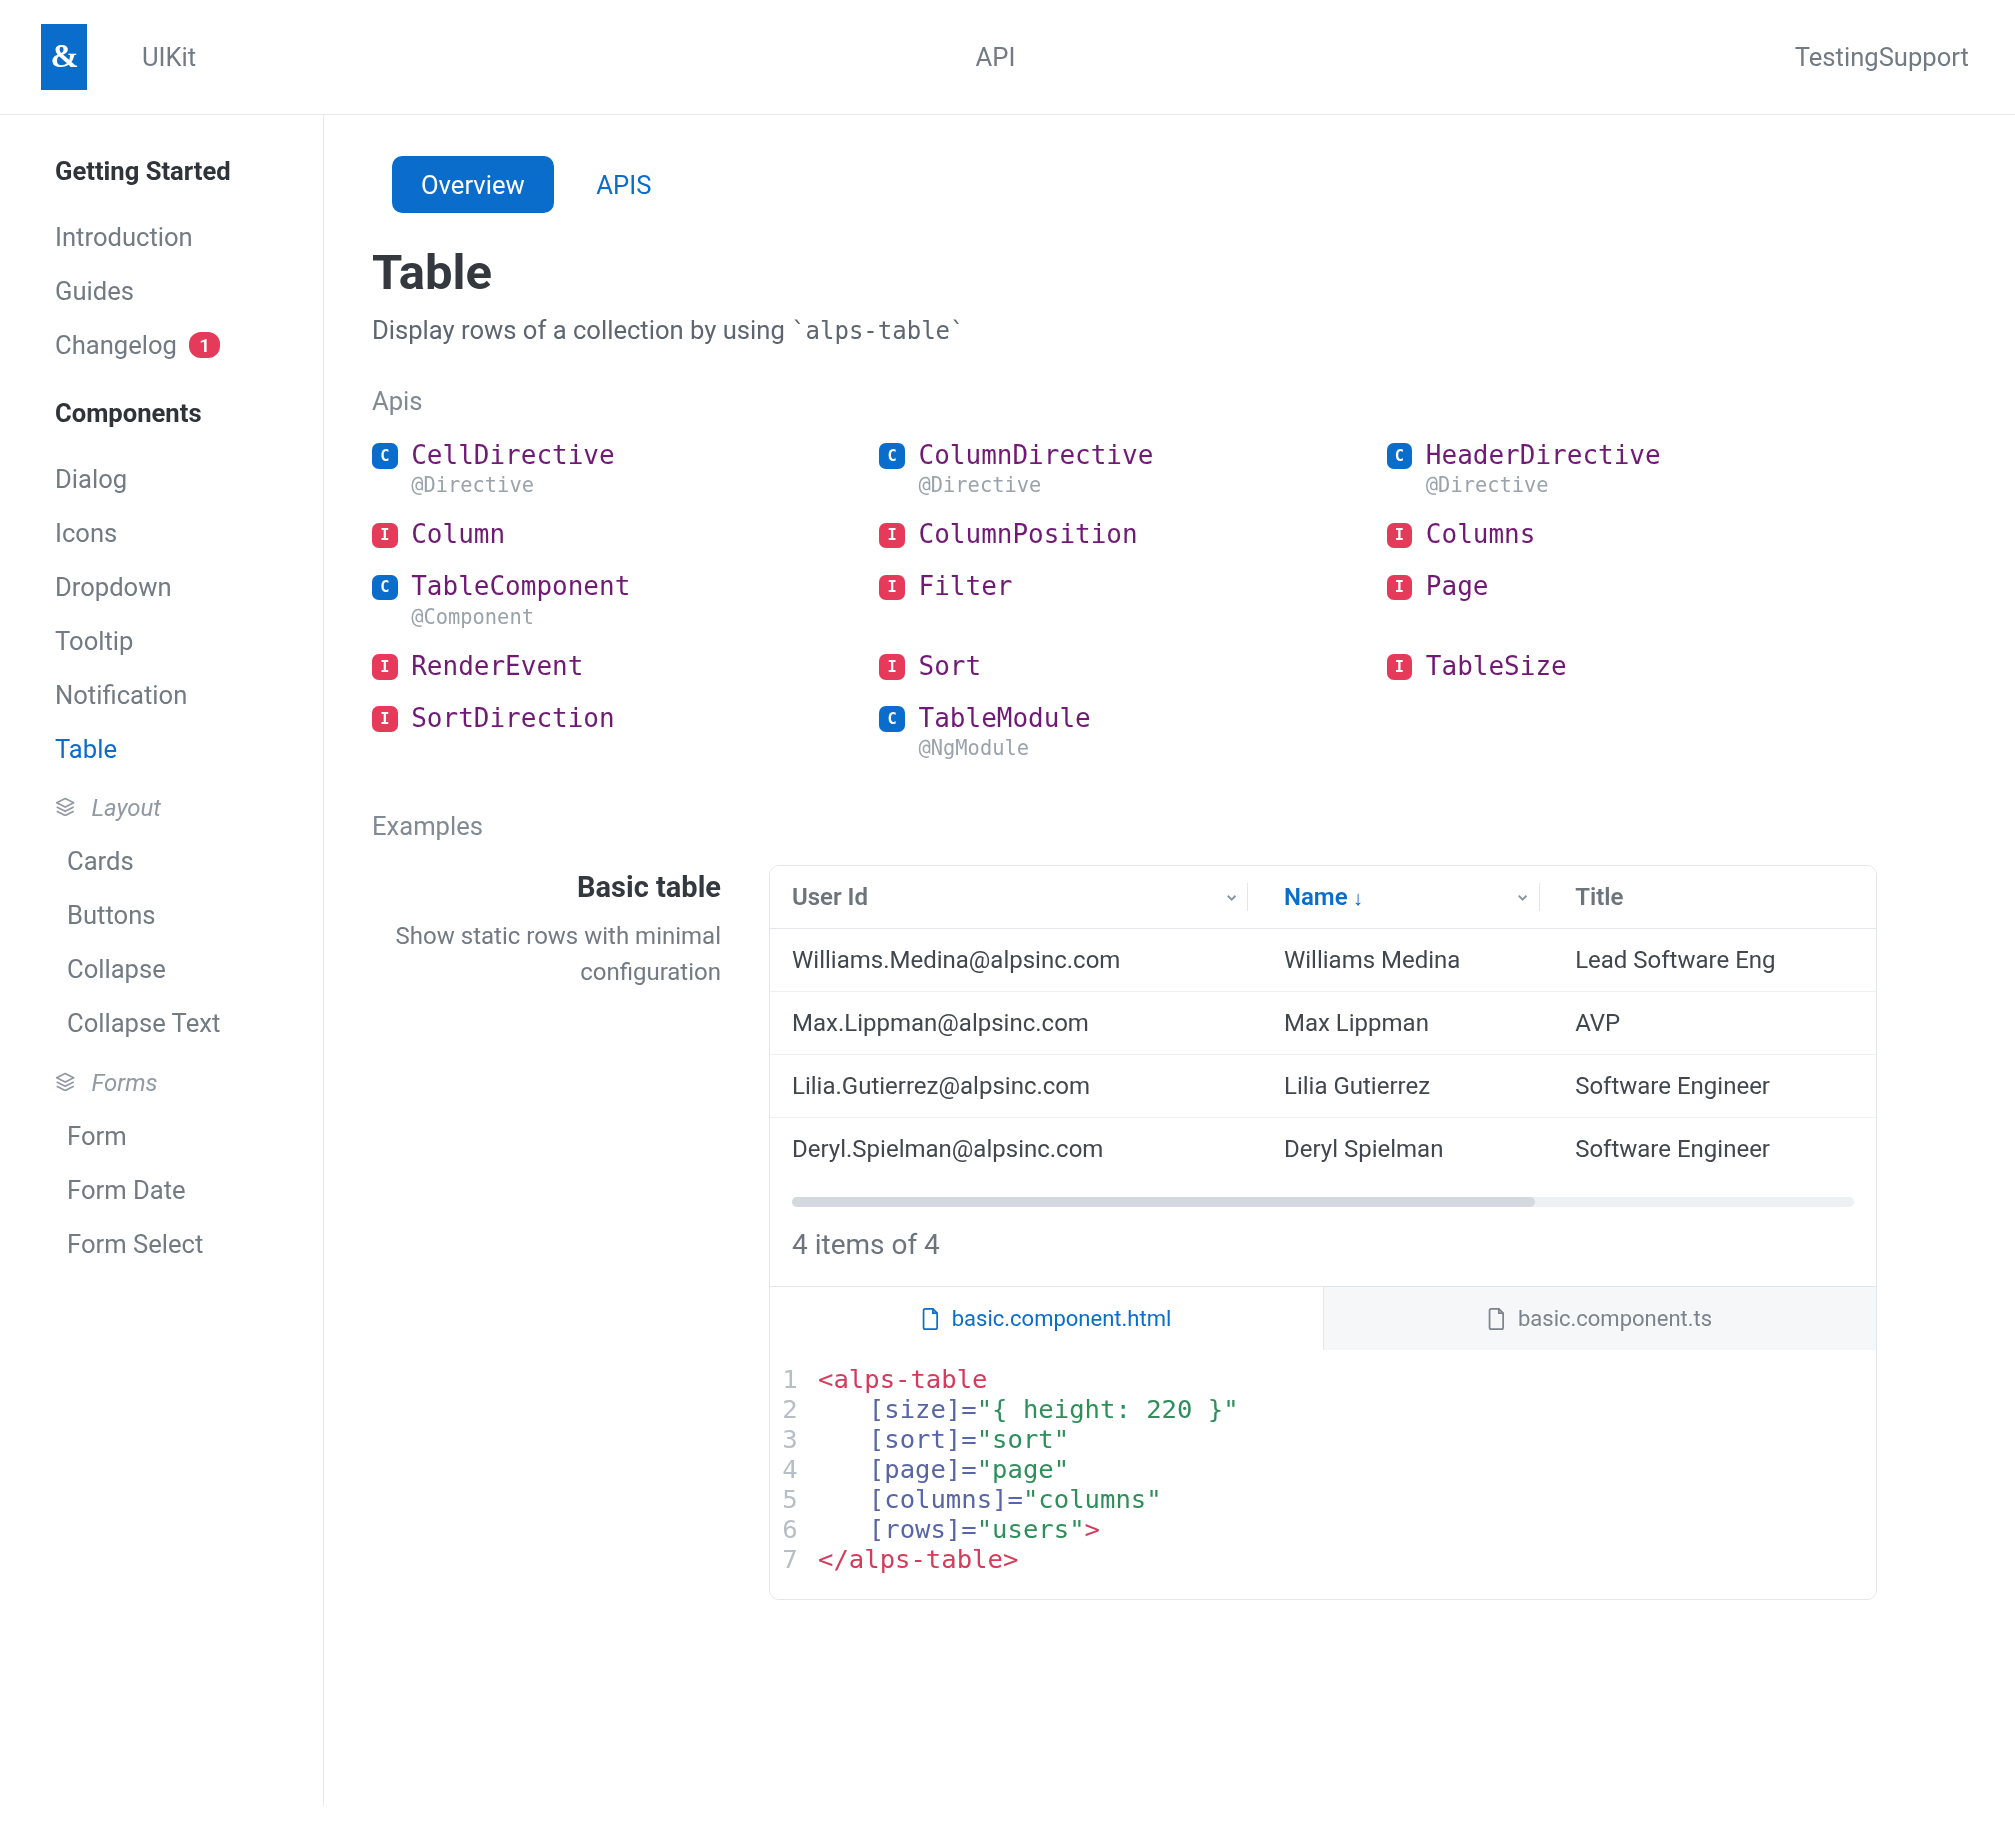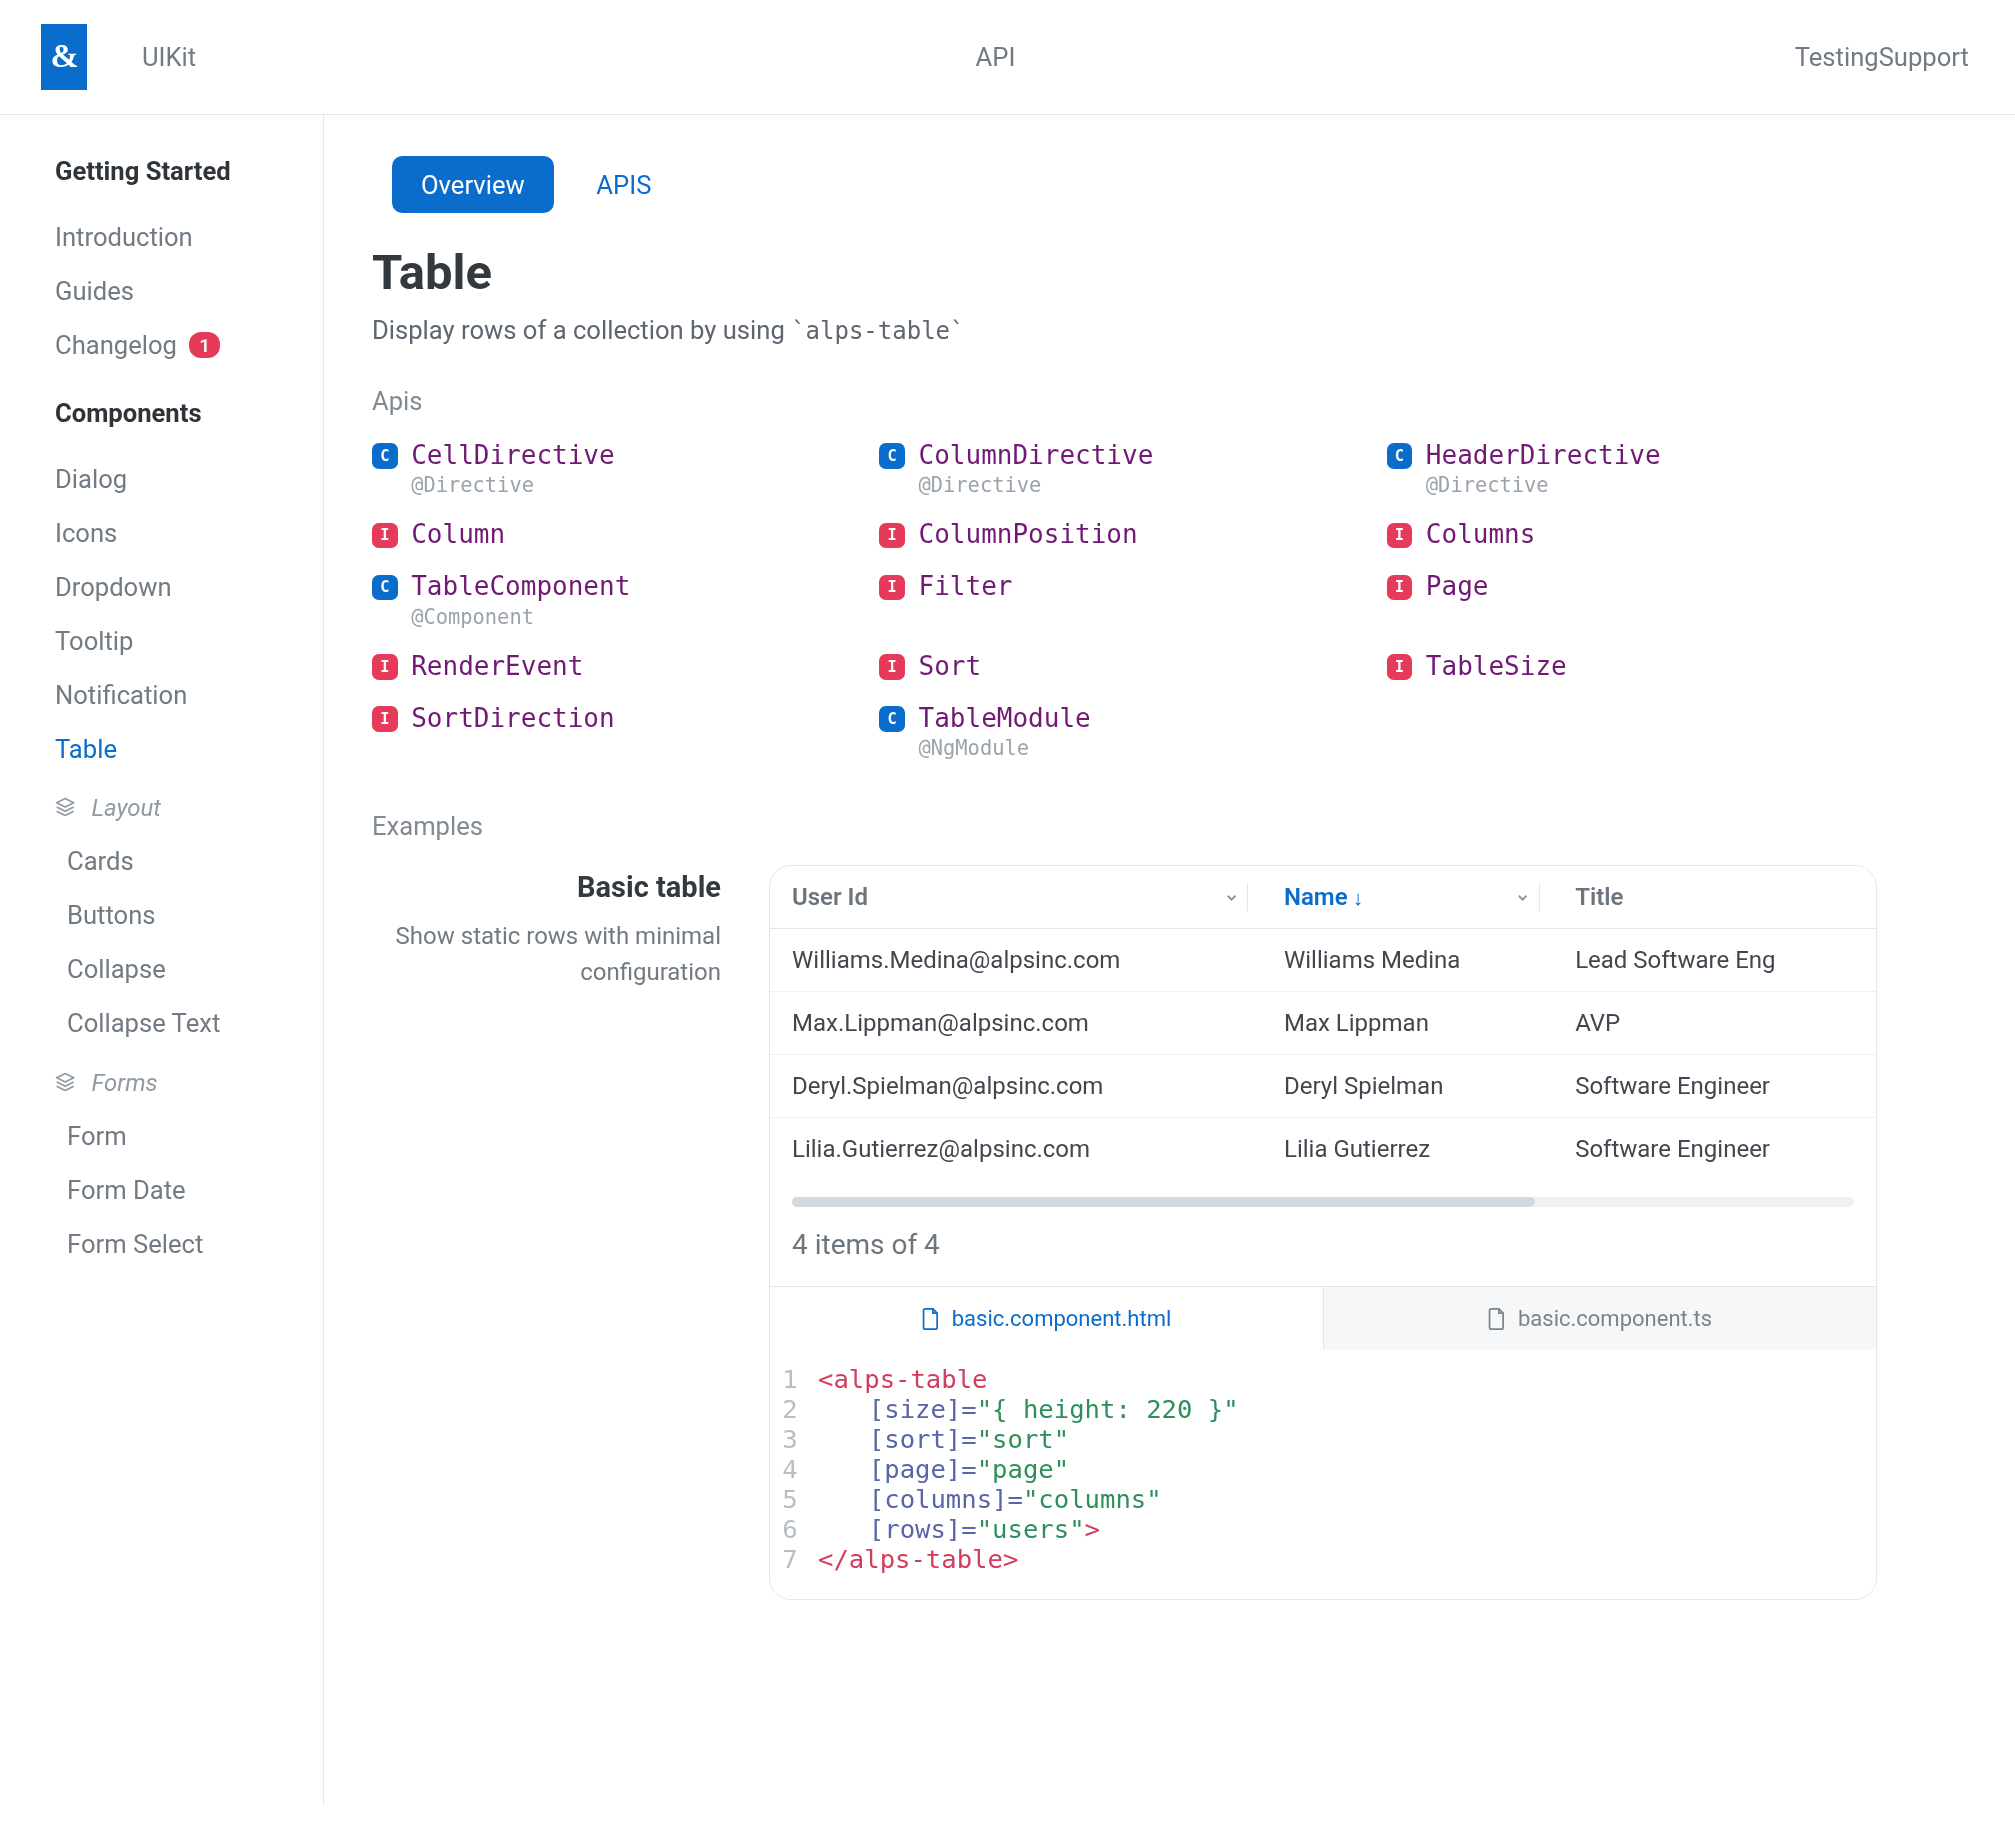--- a/index.html
+++ b/index.html
@@ -48,21 +48,21 @@
 .api-tag.i { background: #e63a5a; }
 .api-text { display: flex; flex-direction: column; }
 .api-name { font-family: ui-monospace, Menlo, monospace; font-size: 26px; color: #701a75; }
 .api-meta { font-family: ui-monospace, Menlo, monospace; font-size: 20.4px; color: #9aa3ac; margin-top: 3.4px; }
 
 
 .example-row { display: flex; gap: 48px; }
 .example-left { width: 349px; text-align: right; padding-top: 5.1px; }
 .example-title { font-size: 29px; font-weight: 700; color: #33393f; margin-bottom: 13.6px; }
 .example-sub { color: #727b84; font-size: 24px; line-height: 1.5; }
-.example-right { flex: 1; border: 0.9px solid #e3e7eb; border-radius: 22px; overflow: hidden; }
+.example-right { flex: 1; border: 0.9px solid #e3e7eb; border-radius: 10px; overflow: hidden; }
 
 
 .table-container { overflow-x: auto; }
 .tbl { width: 100%; border-collapse: separate; border-spacing: 0; font-size: 24px; }
 .tbl thead th { text-align: left; padding: 17px 22px; color: #6c757d; font-weight: 600; background: #fff; border-bottom: 0.9px solid #e3e7eb; position: relative; }
 .tbl thead th:first-child { border-left: none; }
 .tbl thead th.sorted { color: #0b6dcb; }
 .th-inner { display: flex; align-items: center; justify-content: space-between; gap: 10.2px; border-right: 0.9px solid #e3e7eb; padding-right: 8.5px; margin-right: -8.5px; }
 .tbl thead th:last-child .th-inner { border-right: none; }
 .sort-arrow { font-size: 20.4px; }
@@ -315,27 +315,27 @@
                   <td>Williams.Medina@alpsinc.com</td>
                   <td>Williams Medina</td>
                   <td>Lead Software Eng</td>
                 </tr>
                 <tr>
                   <td>Max.Lippman@alpsinc.com</td>
                   <td>Max Lippman</td>
                   <td>AVP</td>
                 </tr>
                 <tr>
+                  <td>Lilia.Gutierrez@alpsinc.com</td>
+                  <td>Lilia Gutierrez</td>
+                  <td>Software Engineer</td>
+                </tr>
+                <tr>
                   <td>Deryl.Spielman@alpsinc.com</td>
                   <td>Deryl Spielman</td>
-                  <td>Software Engineer</td>
-                </tr>
-                <tr>
-                  <td>Lilia.Gutierrez@alpsinc.com</td>
-                  <td>Lilia Gutierrez</td>
                   <td>Software Engineer</td>
                 </tr>
               </tbody>
           </table>
         </div>
         <div class="hscroll">
           <div class="hscroll-thumb"></div>
         </div>
         <div class="table-footer">4 items of 4</div>
 

